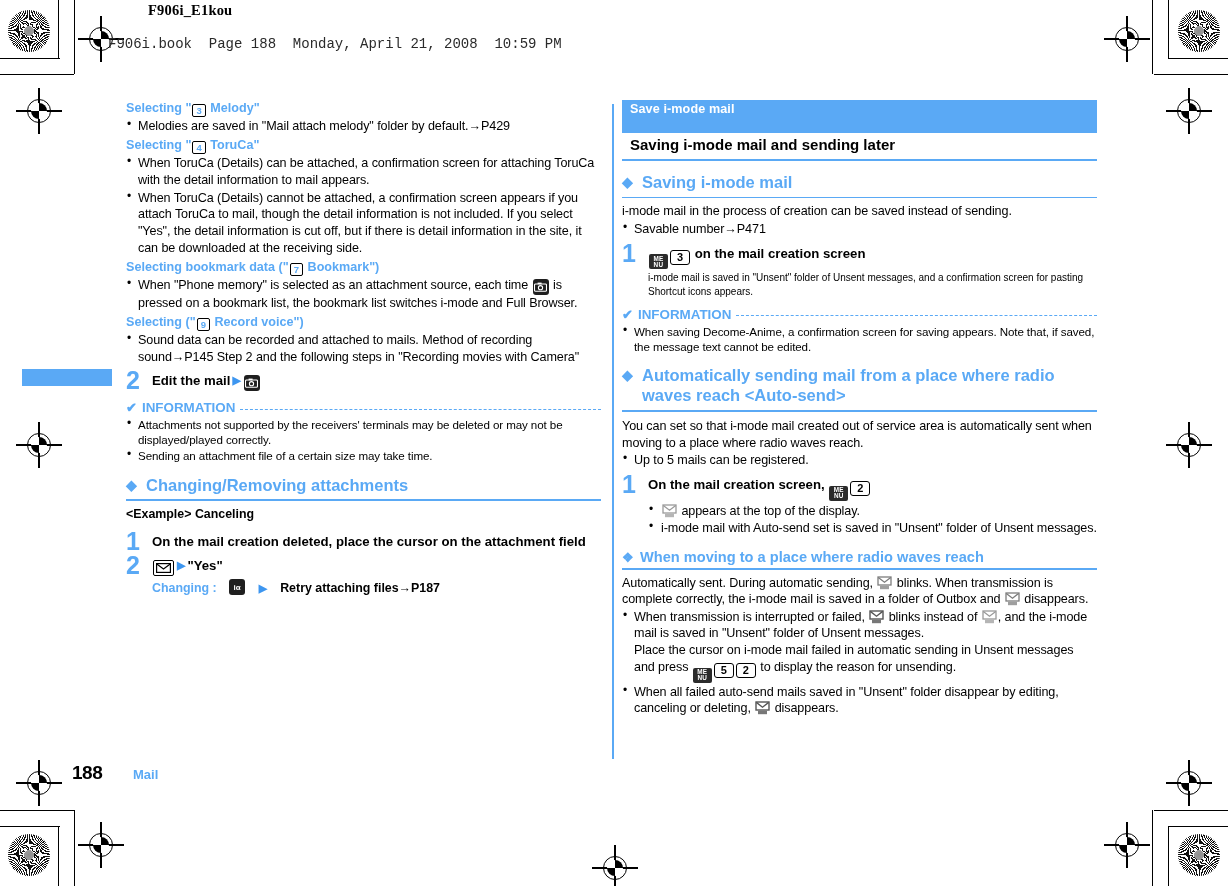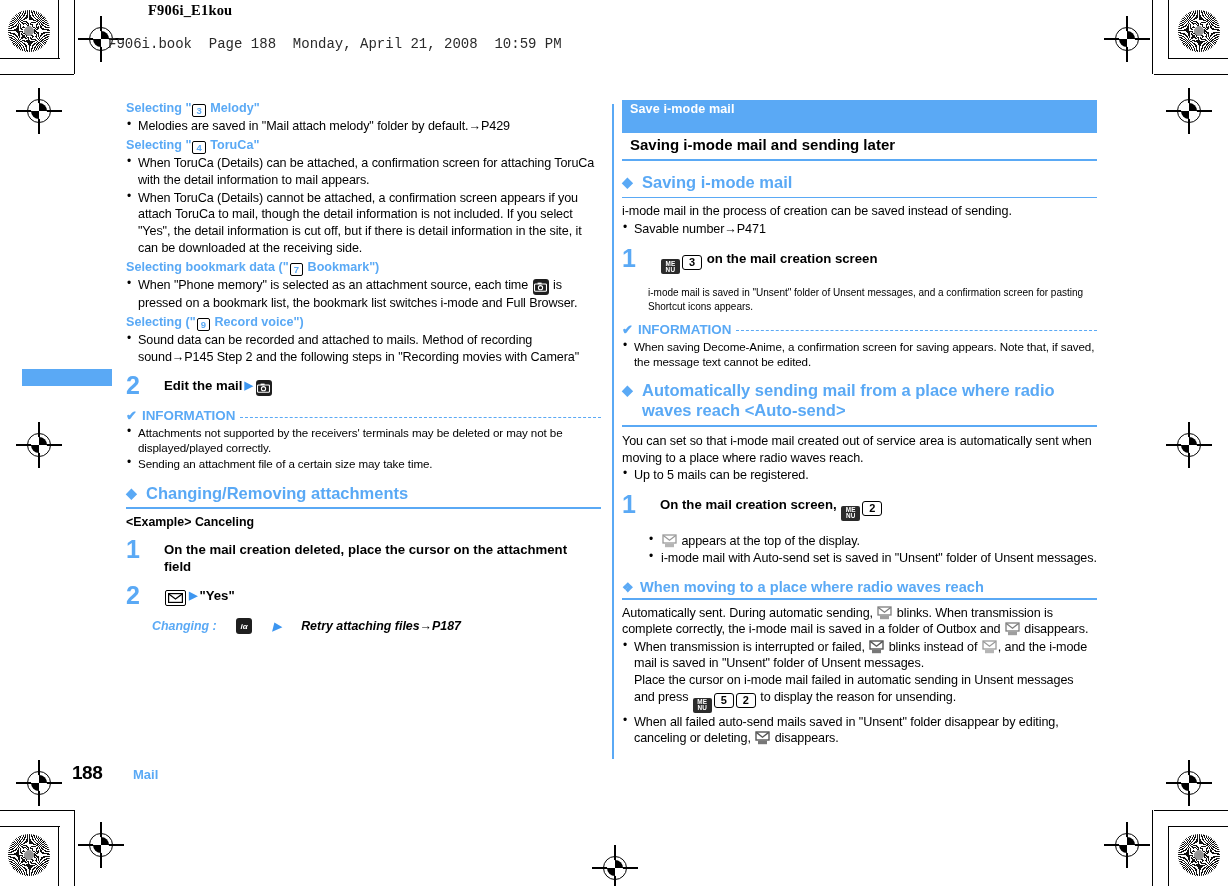--- a/index.html
+++ b/index.html
@@ -84,21 +84,21 @@
   ul.bullets.small > li { font-size: 11.6px; line-height: 1.3; }
 
   
   .step { position: relative; padding-left: 26px; margin: 7px 0 4px 0; }
   .step .num {
     position: absolute; left: 0; top: -4px;
     font-size: 25px; font-weight: bold; color: #5aa9f5;
     font-family: "Liberation Sans", sans-serif; line-height: 1;
   }
   .step .step-title {
-    font-size: 13.2px; font-weight: bold; line-height: 1.3; margin: 12px;
+    font-size: 13.2px; font-weight: bold; line-height: 1.3; margin: 0;
   }
   .step .step-body { font-size: 10px; line-height: 1.33; margin: 2px 0 0 0; }
   .step ul.bullets { margin-top: 2px; }
   .step ul.bullets > li { padding-left: 13px; }
 
   
   .info-head {
     display: flex; align-items: center; gap: 5px;
     color: #5aa9f5; font-weight: bold; font-size: 13.4px;
     margin: 9px 0 2px 0;
@@ -134,21 +134,21 @@
     background: #5aa9f5; color: #fff; font-weight: bold;
     font-size: 12.6px; padding: 2px 0 17px 8px; letter-spacing: .1px;
   }
   .banner-title {
     font-size: 15px; font-weight: bold; padding: 3px 0 2px 8px; line-height: 1.18;
   }
 
   .example-label { font-size: 12.4px; font-weight: bold; margin: 6px 0 12px 0; }
   .sub-note {
     color: #5aa9f5; font-size: 12.4px; font-weight: bold;
-    margin: 3px 0 0 0; display: flex; align-items: center; flex-wrap: wrap; gap: 18px; font-style: italic;
+    margin: 3px 0 0 0; display: flex; align-items: flex-end; flex-wrap: wrap; gap: 11px;
   }
   .sub-note .blk { color: #000; }
 
   
   .key {
     display: inline-flex; align-items: center; justify-content: center;
     vertical-align: -3px; margin: 0 1px;
   }
   .key-num {
     min-width: 20px; height: 15px; padding: 0 3px;

